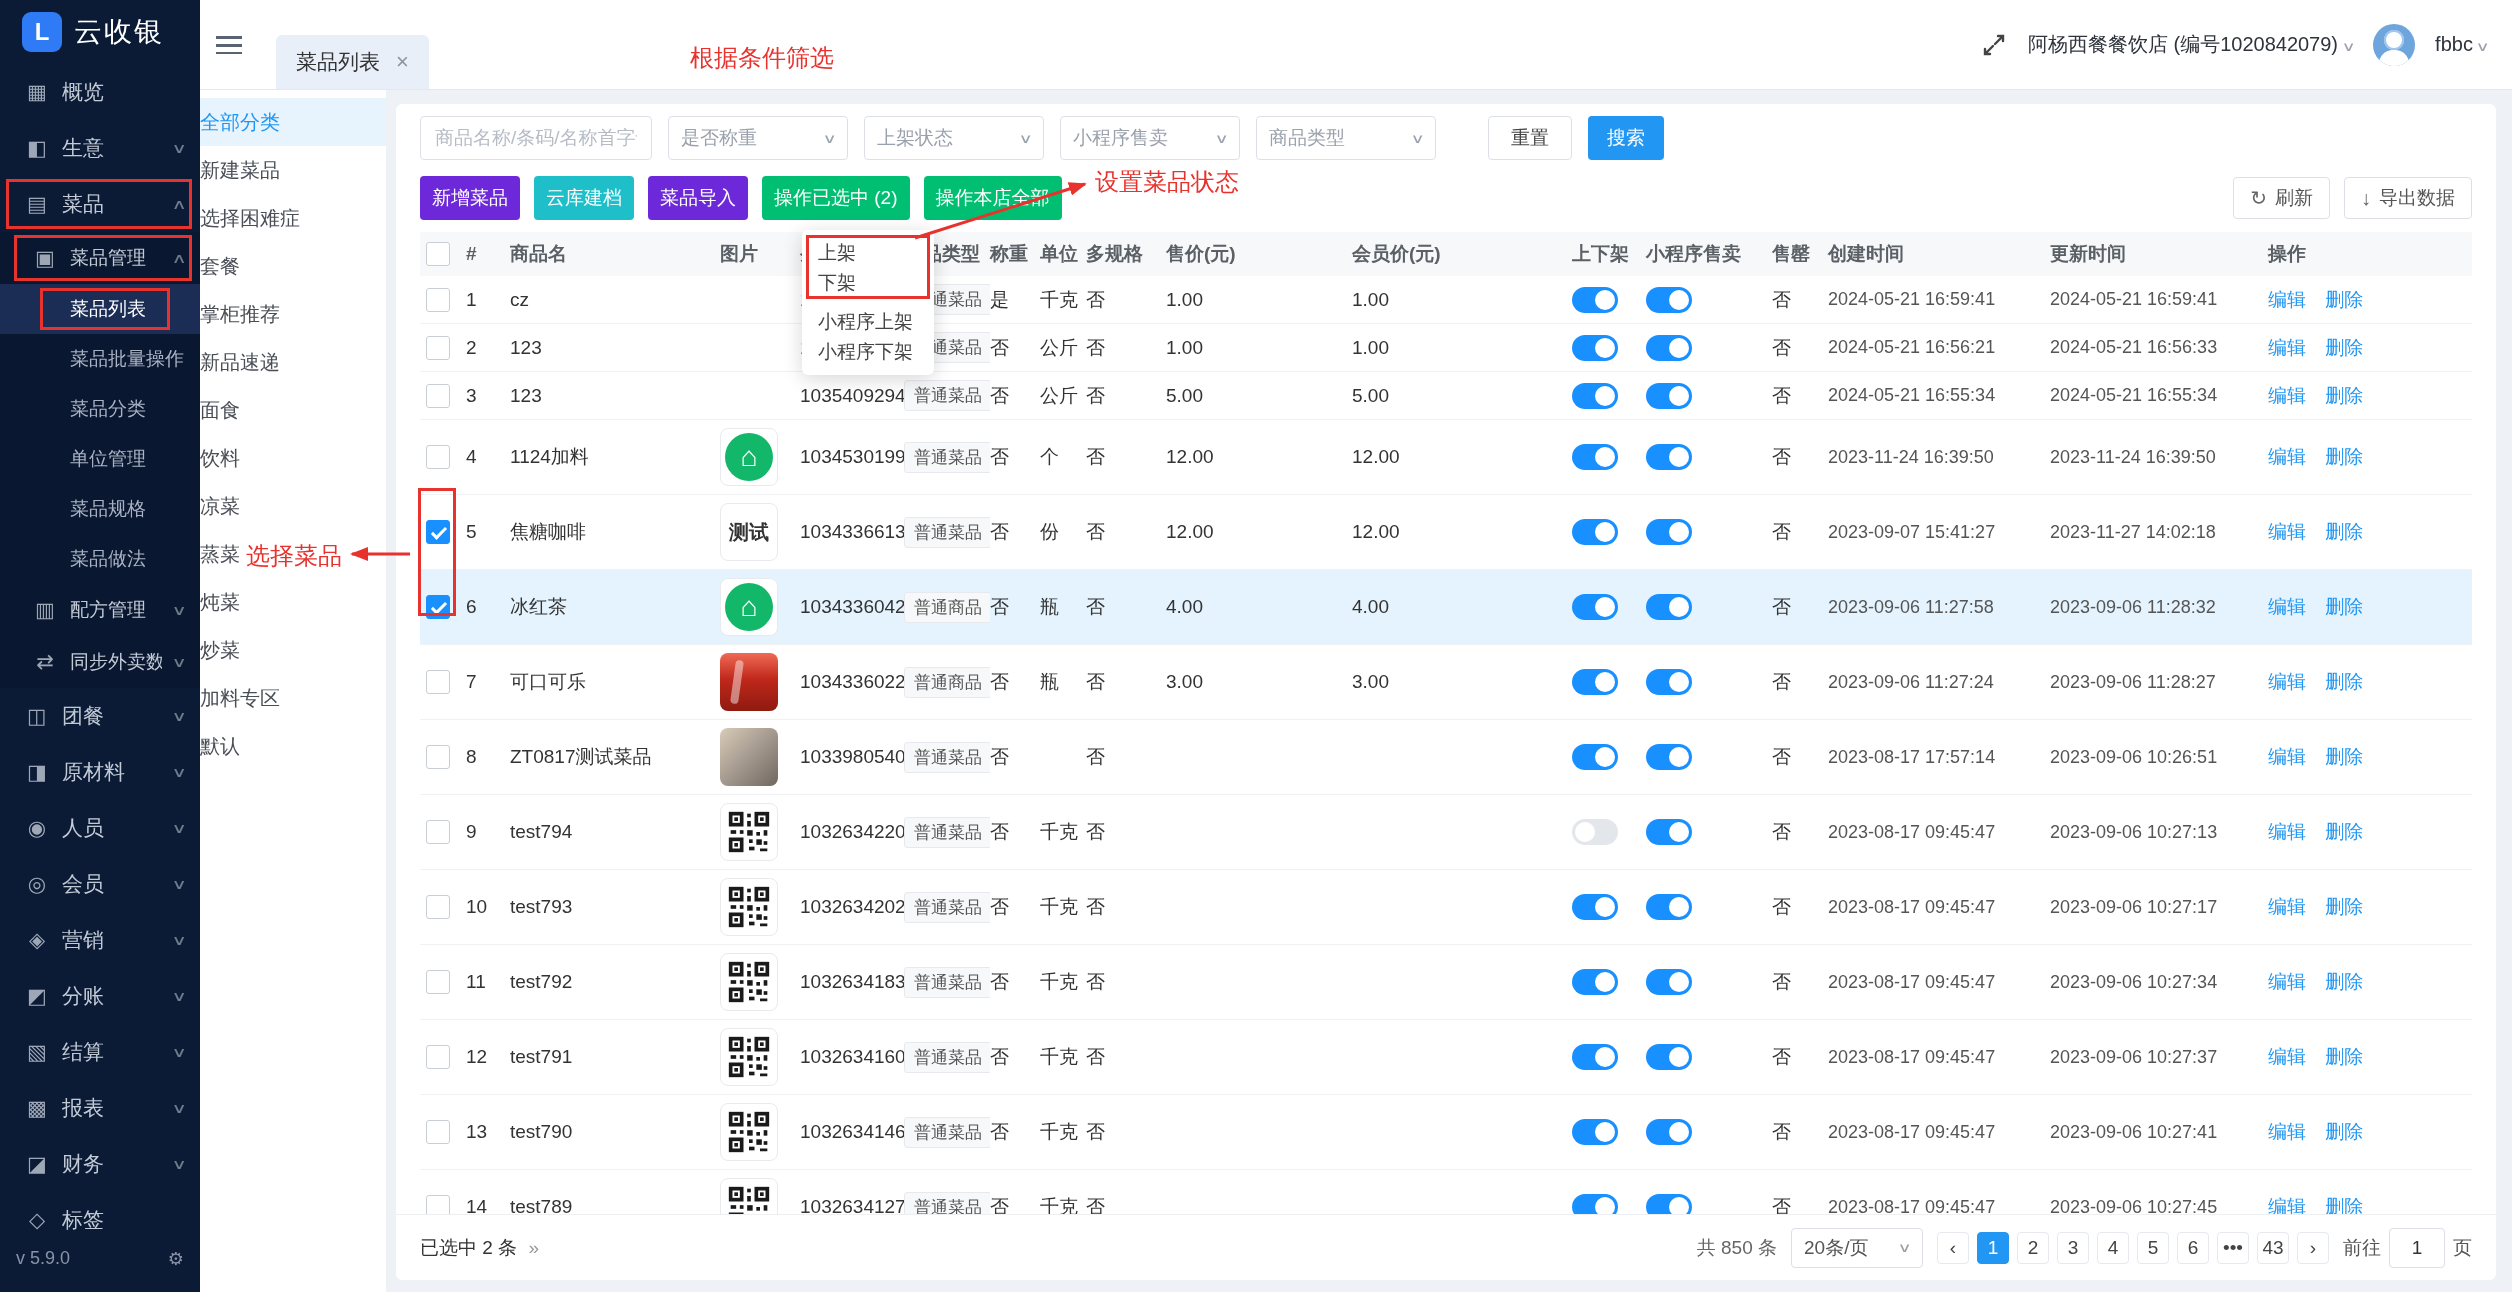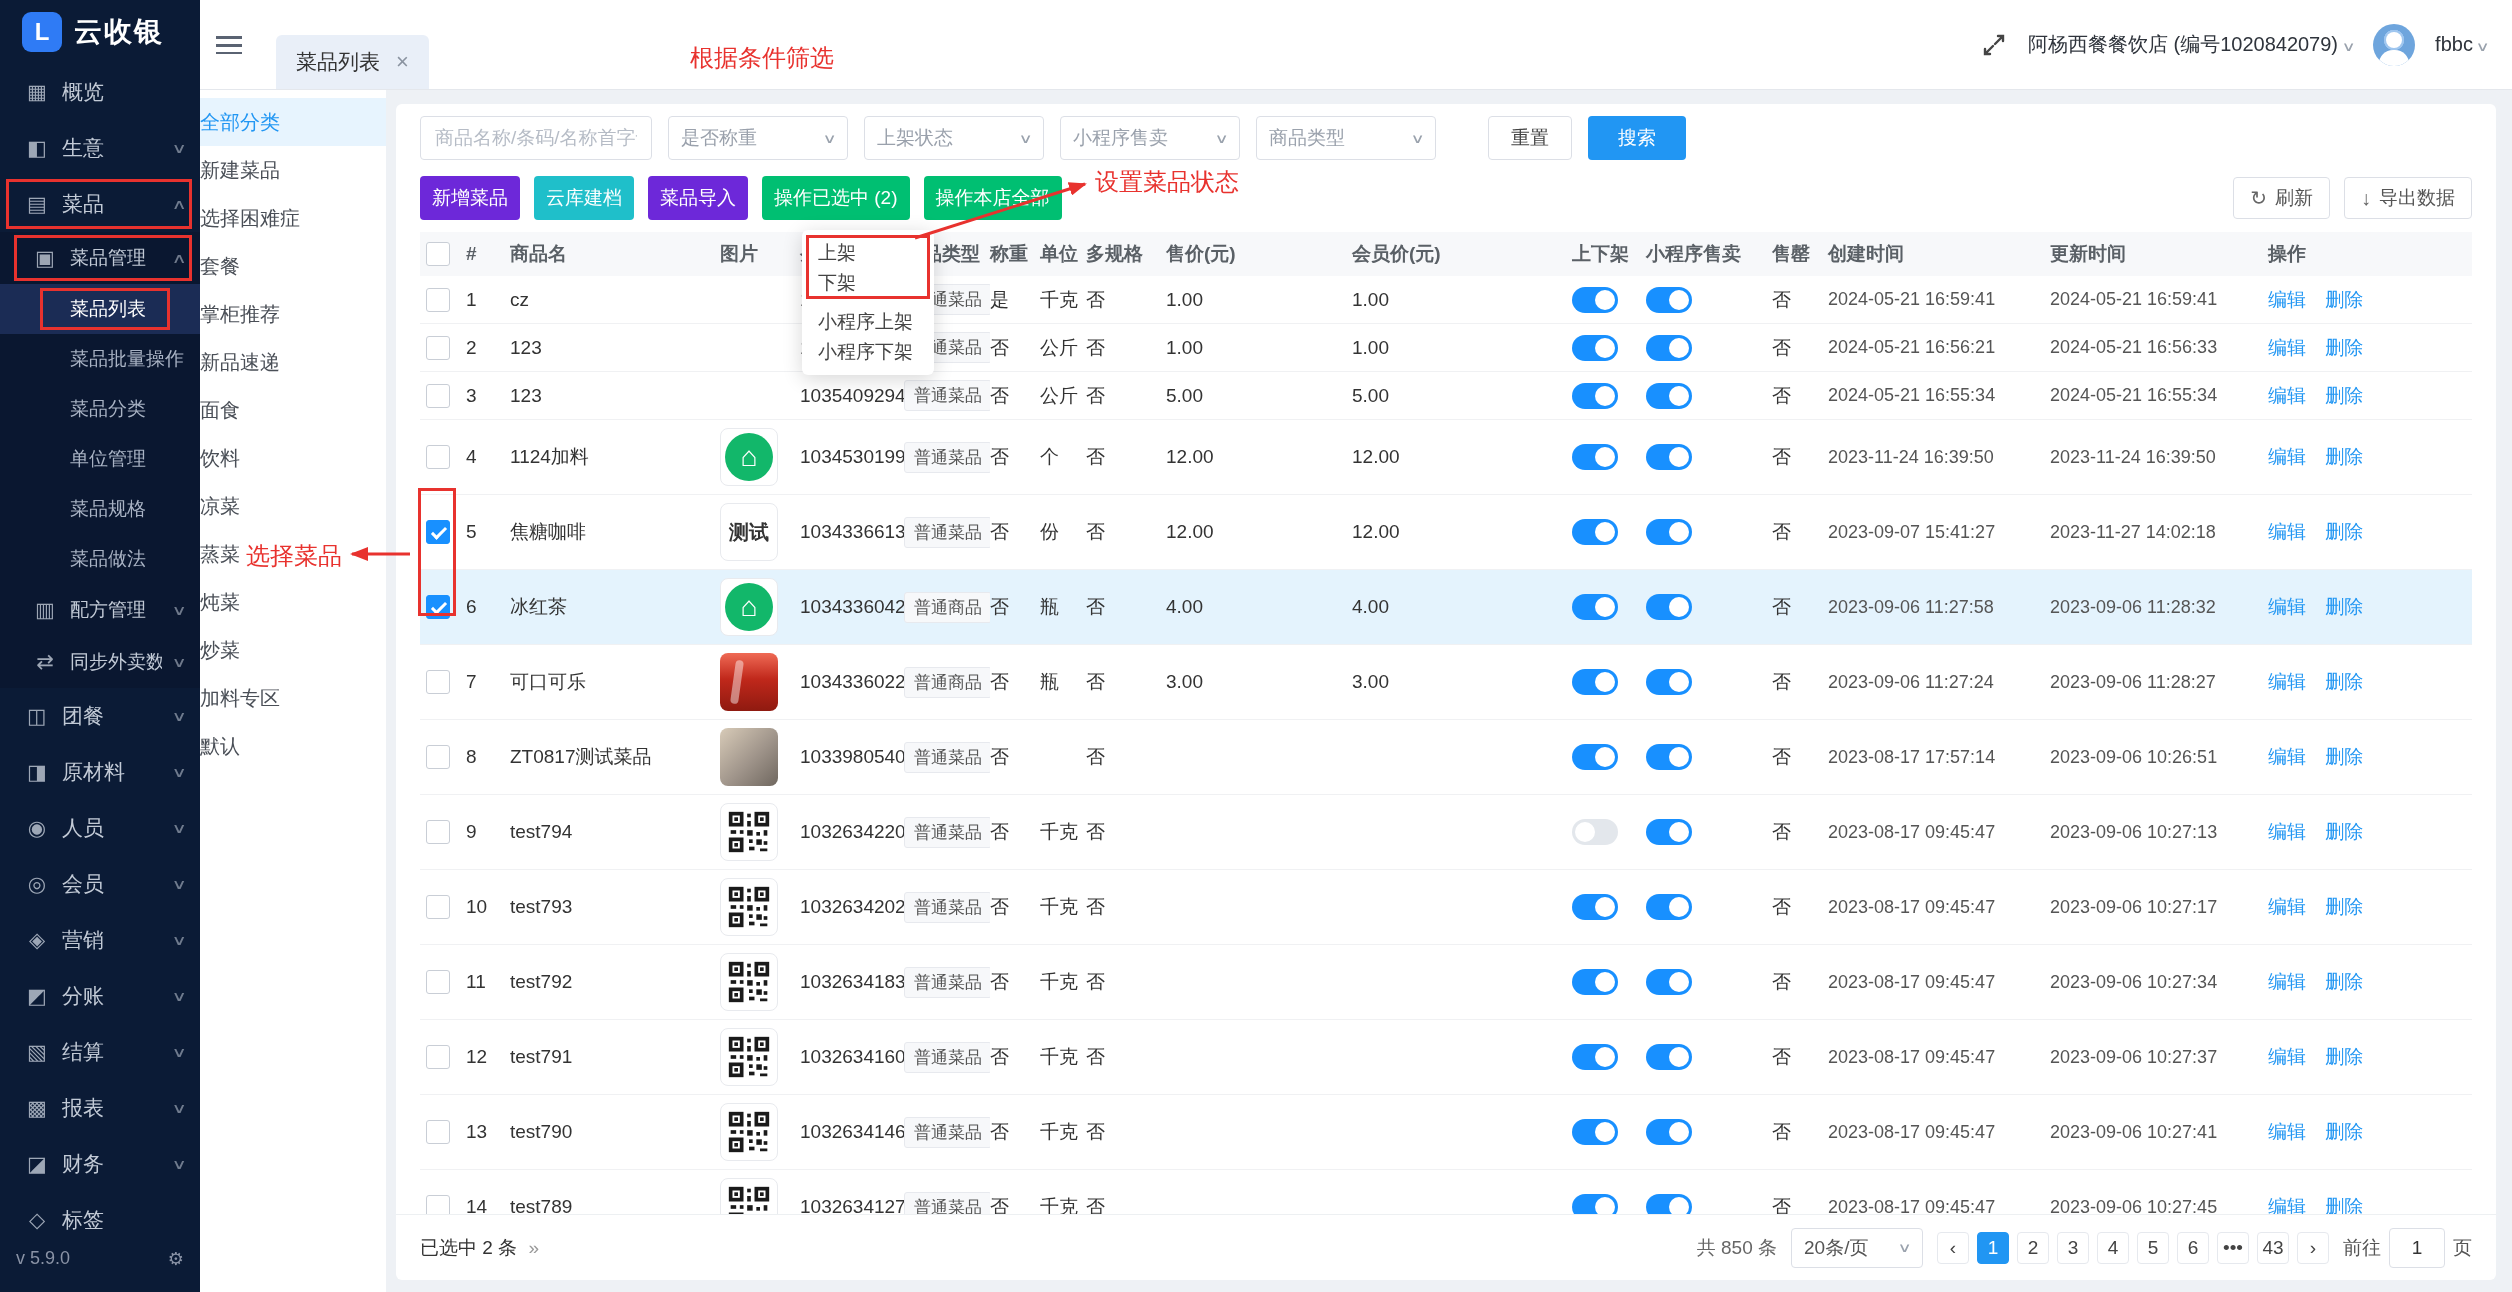--- a/index.html
+++ b/index.html
@@ -4,21 +4,21 @@
 <style>
   *{margin:0;padding:0;box-sizing:border-box}
   html,body{width:2512px;height:1292px;overflow:hidden;font-family:"Liberation Sans","DejaVu Sans",sans-serif;font-size:20px;color:#333;background:#eef1f5}
   body{position:relative}
   .app{display:flex;width:2512px;height:1292px}
 
   
   .sidebar{width:200px;background:#0b1b36;color:#c2cad6;flex-shrink:0;position:relative;display:flex;flex-direction:column}
   .logo{height:64px;display:flex;align-items:center;gap:12px;padding-left:22px;color:#fff;flex-shrink:0}
   .logo-icon{width:40px;height:40px;border-radius:9px;background:#2f7bf5;color:#fff;font-weight:bold;display:flex;align-items:center;justify-content:center;font-size:24px}
-  .logo-text{font-size:28px;font-weight:bold;letter-spacing:2px}
+  .logo-text{font-size:28px;font-weight:normal;letter-spacing:2px}
   .menu{flex:1;overflow:hidden}
   .menu-item{height:56px;display:flex;align-items:center;gap:12px;padding:0 16px 0 24px;font-size:21px;cursor:pointer;position:relative;white-space:nowrap}
   .menu-item .mi-icon{width:26px;text-align:center;font-size:21px;opacity:.8;flex-shrink:0}
   .menu-item .mi-icon:empty{display:none}
   .menu-item .mi-label{flex:1;overflow:hidden}
   .menu-item .mi-arrow{font-size:14px;opacity:.55;transform:scaleX(1.5)}
   .menu-item .mi-arrow:empty{display:none}
   .menu-item[data-indent="2"]{height:52px;padding-left:32px;font-size:19px;background:#0a1730}
   .menu-item[data-indent="3"]{height:50px;padding-left:70px;font-size:19px;background:#0a1730;color:#a9b3c4}
   .menu-item.active{background:#1b2c55;color:#fff}
@@ -53,21 +53,21 @@
   .card{flex:1;background:#fff;border-radius:6px;padding:12px 24px 0;display:flex;flex-direction:column;min-height:0;position:relative;overflow:hidden}
 
   .filter-row{display:flex;align-items:center;gap:16px;flex-shrink:0}
   .f-input{width:232px;height:44px;border:1px solid #dcdfe6;border-radius:4px;padding:0 14px;font-size:19px;color:#333;outline:none;font-family:inherit}
   .f-input::placeholder{color:#b6bcc6}
   .f-select{height:44px;border:1px solid #dcdfe6;border-radius:4px;padding:0 12px;display:flex;align-items:center;justify-content:space-between;color:#9aa1ac;font-size:19px;cursor:pointer}
   .f-select .chev{margin-left:10px}
   .w185{width:180px}.w150{width:180px}
   .btn{border:none;border-radius:4px;font-size:19px;font-family:inherit;cursor:pointer;white-space:nowrap}
   .btn-reset{height:44px;padding:0 22px;background:#fff;border:1px solid #dcdfe6;color:#444;margin-left:36px}
-  .btn-search{height:44px;padding:0 30px;background:#2196f3;color:#fff}
+  .btn-search{height:44px;padding:0 19px;background:#2196f3;color:#fff}
 
   .toolbar{margin-top:16px;display:flex;align-items:center;gap:14px;flex-shrink:0}
   .btn-act{height:44px;padding:0 12px;color:#fff}
   .blue{background:#6d28d9}
   .cyan{background:#1fbfca}
   .green{background:#00bf72}
   .tb-right{margin-left:auto;display:flex;gap:14px}
   .btn-ghost{height:42px;padding:0 16px;background:#fff;border:1px solid #dcdfe6;color:#555;display:flex;align-items:center;gap:8px;border-radius:4px;font-size:19px;cursor:pointer}
   .btn-ghost .g-icon{font-size:20px;color:#666}
 

